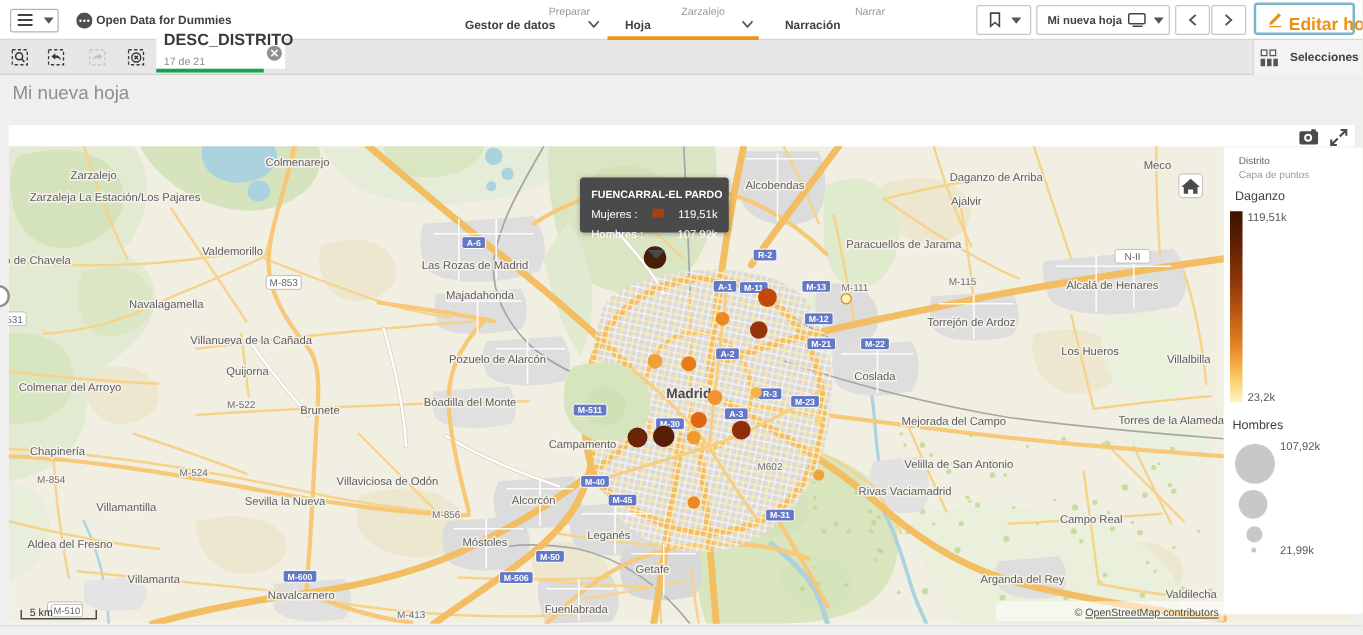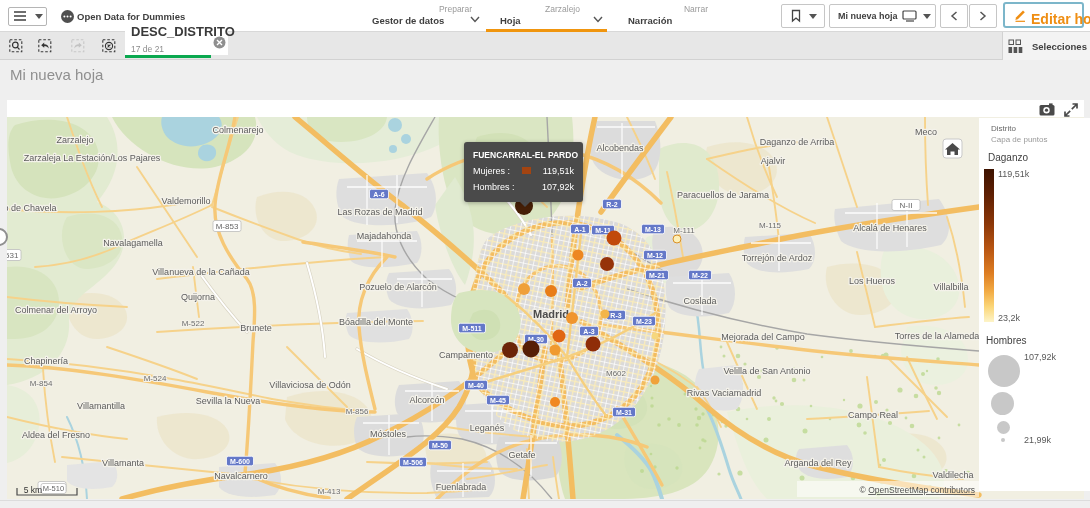--- a/index.html
+++ b/index.html
@@ -10,21 +10,21 @@
 .navmain { font-size:9.5px; margin-top:1px; font-weight:bold; color:#404040; text-align:left; }
 .btn { border:1px solid #c6c6c6; border-radius:2px; background:#fff; height:24px; top:4px; }
 .caret { width:0; height:0; border-left:4px solid transparent; border-right:4px solid transparent; border-top:5px solid #545454; }
 .toolbar { top:32px; left:0; width:1090px; height:28px; background:#e7e7e7; border-bottom:1px solid #d2d2d2; }
 .tab { left:125px; top:31px; width:103px; height:24px; background:#ffffff; }
 .tabgreen { left:125px; top:55px; width:86px; height:3px; background:#0aa84f; }
 .selpanel { left:1002px; top:32px; width:88px; height:28px; background:#f3f3f3; border-left:1px solid #d2d2d2; }
 .sheettitle { left:10px; top:66px; font-size:15px; color:#8f8f8f; }
 .card { left:7px; top:100px; width:1077px; height:399px; background:#ffffff; }
 .legend { left:979px; top:118px; width:130px; height:373px; background:#ffffff; font-size:9px; color:#595959; }
-.tooltip { left:464px; top:142px; width:119px; height:60px; background:#4a4a4a; border-radius:3px; color:#fff; box-shadow:0 1px 4px rgba(0,0,0,0.3); }
+.tooltip { left:464px; top:142px; width:119px; height:44px; background:#4a4a4a; border-radius:3px; color:#fff; box-shadow:0 1px 4px rgba(0,0,0,0.3); }
 .ttcaret { left:518px; top:200px; width:0; height:0; border-left:7px solid transparent; border-right:7px solid transparent; border-top:7px solid #4a4a4a; }
 </style></head>
 <body>
 <div class="abs topbar"></div>
 <div class="abs" style="left:8px;top:7px;width:39px;height:19px;border:1px solid #b5b5b5;border-radius:2px;background:#fff"></div>
 <svg class="abs" style="left:14px;top:11px" width="13" height="11">
     <path d="M0,1 H12 M0,5 H12 M0,9 H12" stroke="#404040" stroke-width="1.7"></path>
   </svg>
 <div class="abs caret" style="left:35px;top:14px"></div>
 <svg class="abs" style="left:61px;top:10px" width="13" height="13">

